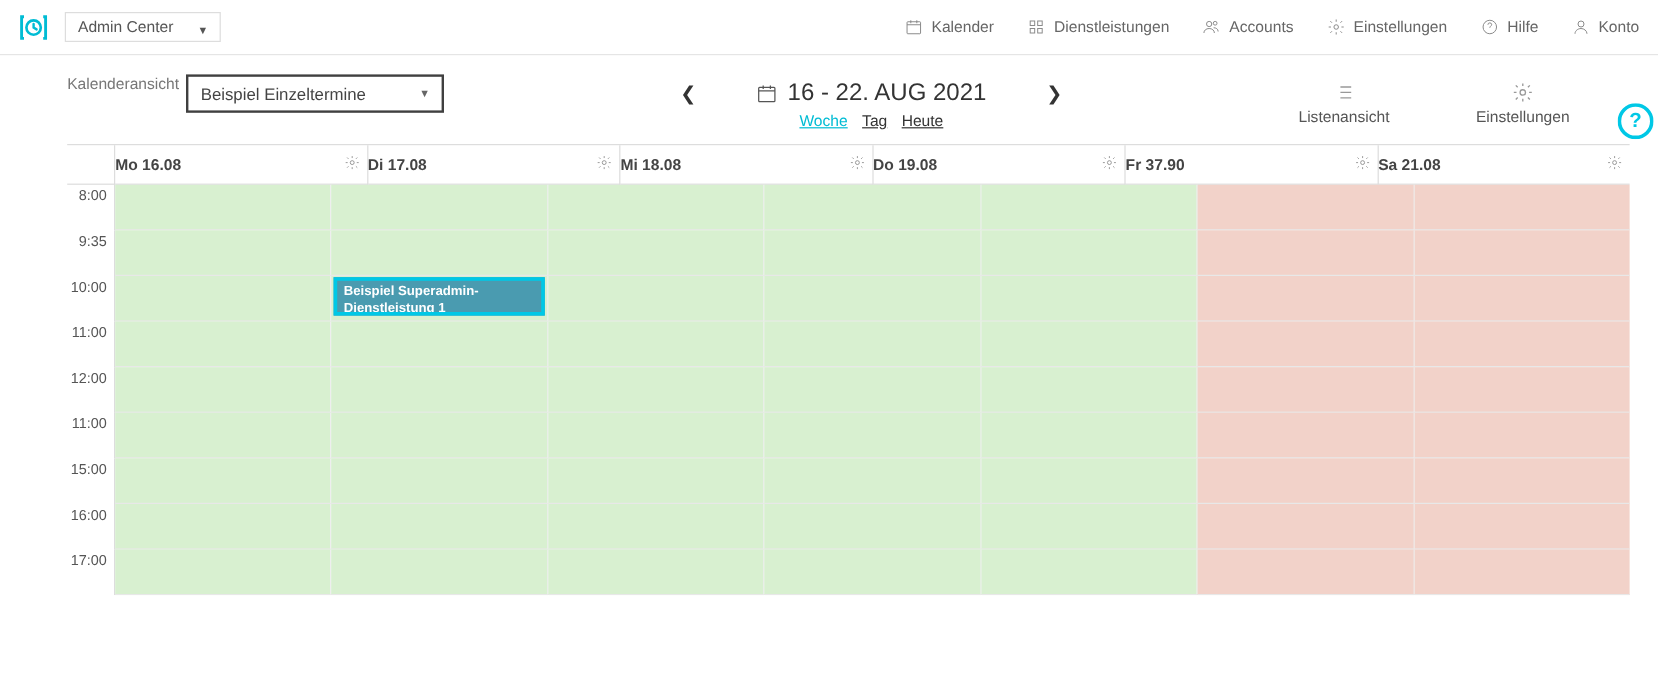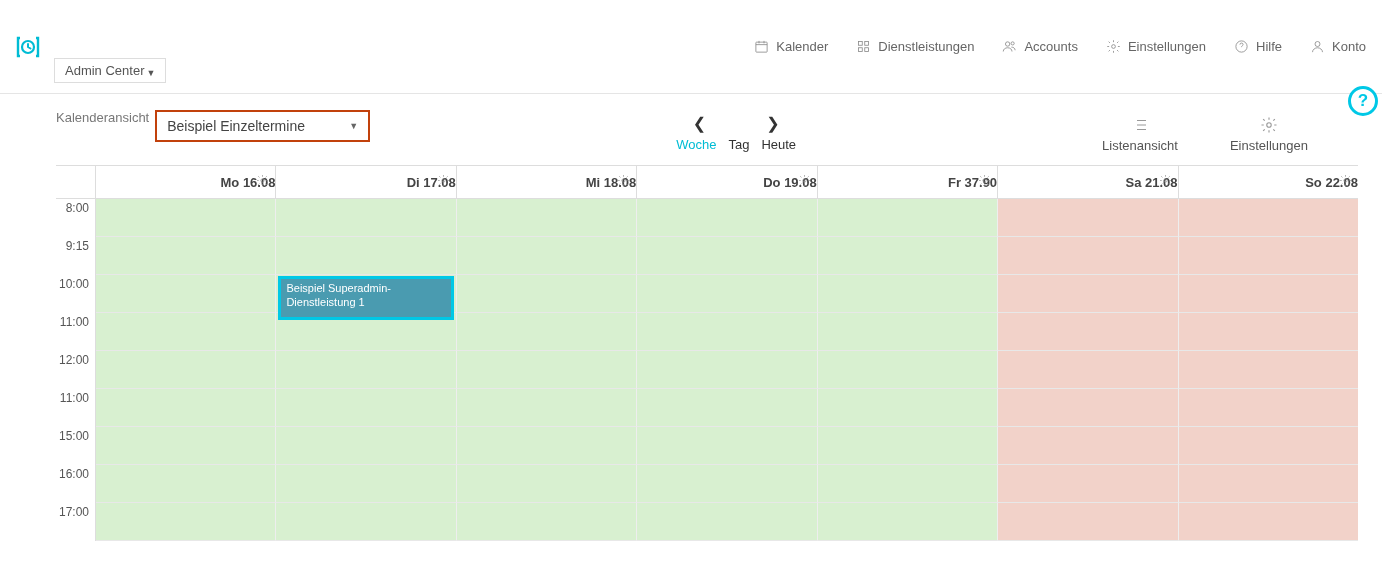--- a/index.html
+++ b/index.html
@@ -2,63 +2,63 @@
 <html><head>
 <meta charset="utf-8">
 <style>
   * { box-sizing: border-box; margin: 0; padding: 0; }
   body { font-family: -apple-system, BlinkMacSystemFont, "Segoe UI", Arial, sans-serif; font-size: 13px; color: #444; background: #fff; width: 1382px; }
   
   
   .topbar { display: flex; align-items: center; padding: 10px 16px; border-bottom: 1px solid #e5e5e5; }
   .logo-box { color: #00bcd4; font-size: 22px; font-weight: bold; letter-spacing: -1px; margin-right: 14px; }
   .logo-box svg { display: block; }
-  .admin-dd { border: 1px solid #ddd; padding: 4px 10px; font-size: 13px; color: #555; cursor: pointer; display:flex; align-items:flex-end; gap:2px;margin-top:48px;}
+  .admin-dd { border: 1px solid #ddd; padding: 4px 10px; font-size: 13px; color: #555; cursor: pointer; display:flex; align-items:flex-end; gap:20px;}
   .admin-dd .caret { font-size:9px; }
   .topnav { margin-left: auto; display: flex; gap: 28px; text-align: center; }
   .topnav-item { display: flex; align-items: center; gap: 7px; color: #666; cursor: pointer; font-size: 13px;}
   .topnav-item svg { width:15px; height:15px; fill:none; stroke:#888; stroke-width:1.3; }
   
   
   .subhead { display: flex; align-items: flex-start; padding: 16px 56px 8px 56px; }
   .cal-select-wrap { display:flex; flex-direction:row; gap:6px;}
   .cal-select-label { color: #777; font-size: 13px; }
-  .cal-select { border: 2px solid #c2410c; padding: 6px 10px; width: 215px; display:flex; justify-content:space-between; align-items:center; color:#444; cursor:pointer; font-size:14px;}
+  .cal-select { border: 2px solid #404040; padding: 6px 10px; width: 215px; display:flex; justify-content:space-between; align-items:center; color:#444; cursor:pointer; font-size:14px;}
   .cal-select .caret { font-size:9px; color:#666; }
   
   .date-nav { flex:1; display:flex; flex-direction:column; align-items:center; gap:4px; margin-top: 4px;}
   .date-row { display:flex; align-items:center; gap: 40px; }
   .arrow { color:#333; font-size: 16px; cursor:pointer; padding: 0 10px;}
   .date-title { display:flex; align-items:center; gap:8px; font-size: 20px; color:#333; font-weight: 400;}
   .date-title svg { width:18px; height:18px; stroke:#555; fill:none; stroke-width:1.4;}
   .view-links { display:flex; gap:12px; font-size:13px; }
-  .view-links a { color:#333; cursor:pointer; font-weight:500;}
+  .view-links a { color:#333; text-decoration: underline; cursor:pointer; font-weight:500;}
   .view-links a.active { color:#00bcd4; }
   
-  .right-tools { display:flex; gap: 52px; padding-right: 18px; margin-top:6px;}
+  .right-tools { display:flex; gap: 72px; padding-right: 18px; margin-top:6px;}
   .tool-item { display:flex; flex-direction:column; align-items:center; gap:4px; color:#555; cursor:pointer; font-size:13px;}
   .tool-item svg { width:18px; height:18px; stroke:#999; fill:none; stroke-width:1.5;}
   
   
   .calendar { margin: 4px 24px 0 56px; border-top:1px solid #ddd; }
   .cal-head-row { display:flex; height:33px; }
   .time-gutter { width:40px; flex:none; border-right:1px solid #ddd; }
-  .day-head { flex:1; border-right:1px solid #ddd; border-bottom:1px solid #ddd; display:flex; align-items:center; justify-content:flex-end; position:relative; font-size:13px; color:#444; font-weight:600;}
+  .day-head { flex:1; border-right:1px solid #ddd; border-bottom:1px solid #ddd; display:flex; align-items:center; justify-content:flex-start; position:relative; font-size:13px; color:#444; font-weight:600;}
   .day-head:last-child { border-right:none; }
   .day-head .gear { position:absolute; right:6px; top:50%; transform:translateY(-50%);}
   .day-head .gear svg { width:13px; height:13px; stroke:#888; fill:none; stroke-width:1.3;}
   
   .cal-body-row { display:flex; height:38px; }
   .time-label { width:40px; flex:none; display:flex; align-items:flex-start; justify-content:flex-end; padding:2px 6px 0 0; font-size:12px; color:#555; border-right:1px solid #ddd;}
   .day-cell { flex:1; border-right:1px solid #eee; border-bottom:1px solid #e8e8e8; position:relative; }
   .day-cell:last-child{ border-right:none;}
   .weekday { background:#d8f0d0; }
   .weekend { background:#f2d2c9; }
   
-  .event { position:absolute; left:2px; right:2px; top:1px; height:44px; background:#4a9bb0; border:3px solid #00c8e6; color:#fff; font-size:11px; padding:3px 5px; line-height:1.25; overflow:hidden; z-index:5;}
+  .event { position:absolute; left:2px; right:2px; top:1px; height:32px; background:#4a9bb0; border:3px solid #00c8e6; color:#fff; font-size:11px; padding:3px 5px; line-height:1.25; overflow:hidden; z-index:5;font-weight:bold;}
   
   
   .help-float { position:fixed; right:4px; top:86px; width:30px; height:30px; border:3px solid #00c8e6; border-radius:50%; display:flex; align-items:center; justify-content:center; color:#00c8e6; font-weight:bold; font-size:17px; cursor:pointer; background:#fff;}
 </style>
 </head>
 <body>
 
 <div class="topbar">
   <div class="logo-box">
     <svg width="24" height="24" viewBox="0 0 24 24">
@@ -127,20 +127,27 @@
     <div class="cal-select-label">Kalenderansicht</div>
     <div class="cal-select">
       <span>Beispiel Einzeltermine</span>
       <span class="caret">▼</span>
     </div>
   </div>
 
   <div class="date-nav">
     <div class="date-row">
       <div class="arrow">❮</div>
+      <div class="date-title">
+        <svg viewBox="0 0 24 24">
+            <rect x="3" y="5" width="18" height="16" rx="1"></rect>
+            <path d="M3 9 H21 M8 3 V7 M16 3 V7"></path>
+          </svg>
+        <span>16 - 22. AUG 2021</span>
+      </div>
       <div class="arrow">❯</div>
     </div>
     <div class="view-links">
       <a class="active">Woche</a>
       <a>Tag</a>
       <a>Heute</a>
     </div>
   </div>
 
   <div class="right-tools">
@@ -199,41 +206,34 @@
             <path d="M12 2v3M12 19v3M4.2 4.2l2.1 2.1M17.7 17.7l2.1 2.1M2 12h3M19 12h3M4.2 19.8l2.1-2.1M17.7 6.3l2.1-2.1"></path>
           </svg></span>
       </div>
       <div class="day-head">
         <span>Sa 21.08</span>
         <span class="gear"><svg viewBox="0 0 24 24">
             <circle cx="12" cy="12" r="3"></circle>
             <path d="M12 2v3M12 19v3M4.2 4.2l2.1 2.1M17.7 17.7l2.1 2.1M2 12h3M19 12h3M4.2 19.8l2.1-2.1M17.7 6.3l2.1-2.1"></path>
           </svg></span>
       </div>
-      <div class="day-head">
-        <span>So 22.08</span>
-        <span class="gear"><svg viewBox="0 0 24 24">
-            <circle cx="12" cy="12" r="3"></circle>
-            <path d="M12 2v3M12 19v3M4.2 4.2l2.1 2.1M17.7 17.7l2.1 2.1M2 12h3M19 12h3M4.2 19.8l2.1-2.1M17.7 6.3l2.1-2.1"></path>
-          </svg></span>
-      </div>
     </div>
 
 <div class="cal-body-row">
       <div class="time-label">8:00</div>
       <div class="day-cell weekday"></div>
       <div class="day-cell weekday"></div>
       <div class="day-cell weekday"></div>
       <div class="day-cell weekday"></div>
       <div class="day-cell weekday"></div>
       <div class="day-cell weekend"></div>
       <div class="day-cell weekend"></div>
     </div>
     <div class="cal-body-row">
-      <div class="time-label">9:15</div>
+      <div class="time-label">9:35</div>
       <div class="day-cell weekday"></div>
       <div class="day-cell weekday"></div>
       <div class="day-cell weekday"></div>
       <div class="day-cell weekday"></div>
       <div class="day-cell weekday"></div>
       <div class="day-cell weekend"></div>
       <div class="day-cell weekend"></div>
     </div>
     <div class="cal-body-row">
       <div class="time-label">10:00</div>

